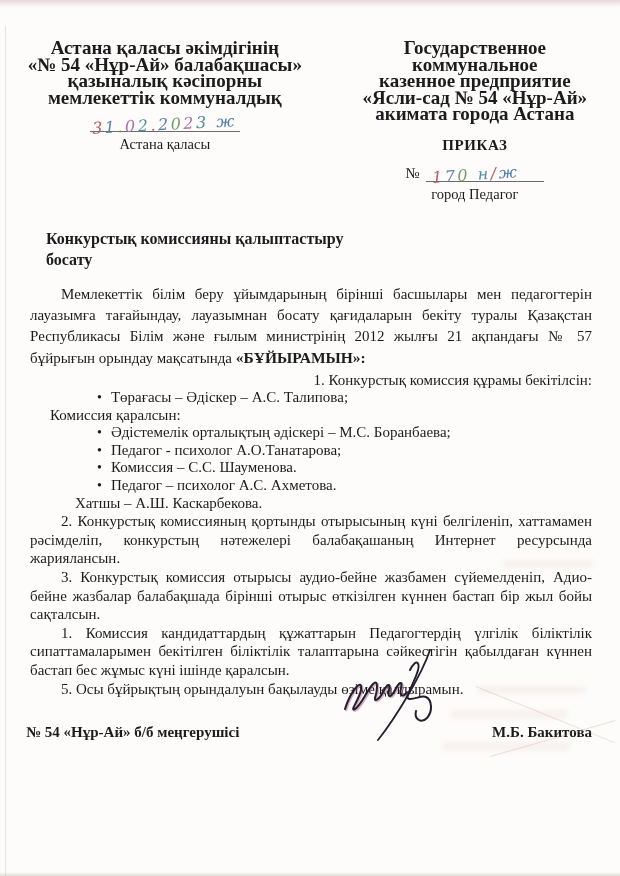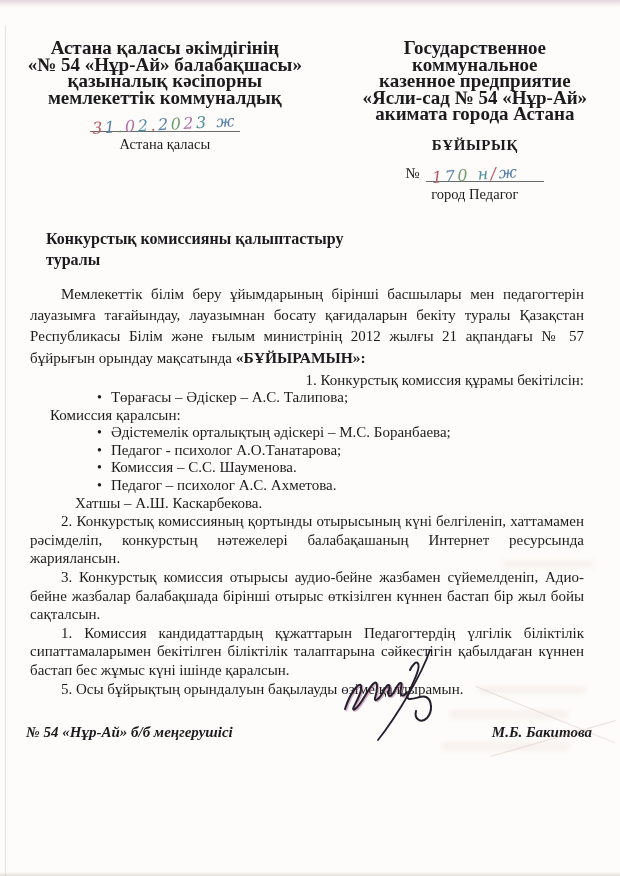--- a/index.html
+++ b/index.html
@@ -32,37 +32,37 @@
     white-space:nowrap;}
   .hw-date{position:absolute;left:2px;bottom:-3px;font-size:16px;transform:rotate(-3deg);}
   .place{font-size:14.5px;margin-top:4px;}
 
   .no-row{margin-top:7px;display:flex;justify-content:center;align-items:flex-end;
     gap:7px;font-size:15px;height:21px;}
   .no-underline{position:relative;width:118px;border-bottom:1px solid #6b6b6b;height:20px;}
   .hw-number{position:absolute;left:6px;bottom:-3px;font-size:16px;transform:rotate(-4deg);}
 
   
-  .body-wrap{padding:0 36px 0 30px;}
+  .body-wrap{padding:0 28px 0 30px;}
   .subject{margin:25px 0 0 16px;font-weight:bold;font-size:16px;line-height:21.5px;}
   .p-intro{margin:13px 0 0 0;font-size:15px;line-height:21px;text-align:justify;
     text-indent:31px;}
   .p-intro b{font-size:15.5px;}
   .list-block{margin-top:3px;font-size:15px;}
   .list-line{line-height:17.6px;}
   .ll-item1{padding-left:45px;text-align:right;}
   .ll-bullet{padding-left:67px;display:flex;gap:9px;}
   .bullet-marker{font-size:14px;}
   .ll-members{padding-left:20px;}
   .ll-secretary{padding-left:45px;}
   .p-num{margin:0;font-size:15px;line-height:18.6px;text-align:justify;text-indent:31px;}
   .p-last{text-align:left;}
 
   .sig-row{margin-top:26px;display:flex;justify-content:space-between;
-    font-weight:bold;font-size:15px;padding:0 28px 0 26px;font-style:italic;}
+    font-weight:bold;font-size:15px;padding:0 28px 0 26px;}
   .sig-svg{position:absolute;left:333px;top:640px;}
 </style>
 </head>
 <body>
 
 <div class="page">
   <div class="scan-top"></div>
   <div class="scan-left"></div>
   <div class="scan-bottom"></div>
 
@@ -80,35 +80,35 @@
       <div class="place">Астана қаласы</div>
     </div>
 
     <div class="col-right">
       <div class="org">
         <div>Государственное коммунальное</div>
         <div>казенное предприятие</div>
         <div>«Ясли-сад № 54 «Нұр-Ай»</div>
         <div>акимата города Астана</div>
       </div>
-      <div class="doc-heading">БҰЙЫРЫҚ</div>
+      <div class="doc-heading">ПРИКАЗ</div>
       <div class="no-row">
         <span>№</span>
         <span class="no-underline">
           <span class="hw hw-number"><span style="color: rgb(184, 90, 100);">1</span><span style="color: rgb(87, 127, 174);">7</span><span style="color: rgb(111, 154, 107);">0</span><span style="color: rgb(176, 111, 168);"> </span><span style="color: rgb(77, 143, 155);">н</span><span style="color: rgb(184, 90, 100);">/</span><span style="color: rgb(87, 127, 174);">ж</span></span>
         </span>
       </div>
       <div class="place">город Педагог</div>
     </div>
   </div>
 
   <div class="body-wrap">
     <div class="subject">
       <div>Конкурстық комиссияны қалыптастыру</div>
-      <div>туралы</div>
+      <div>босату</div>
     </div>
 
     <p class="p-intro"><span>Мемлекеттік білім беру ұйымдарының бірінші басшылары мен педагогтерін лауазымға тағайындау, лауазымнан босату қағидаларын бекіту туралы Қазақстан Республикасы Білім және ғылым министрінің 2012 жылғы 21 ақпандағы № 57 бұйрығын орындау мақсатында </span><b>«БҰЙЫРАМЫН»:</b></p>
 
     <div class="list-block">
       <div class="list-line ll-item1">1. Конкурстық комиссия құрамы бекітілсін:</div>
       <div class="list-line ll-bullet">
         <span class="bullet-marker">•</span>
         <span>Төрағасы – Әдіскер – А.С. Талипова;</span>
       </div>

